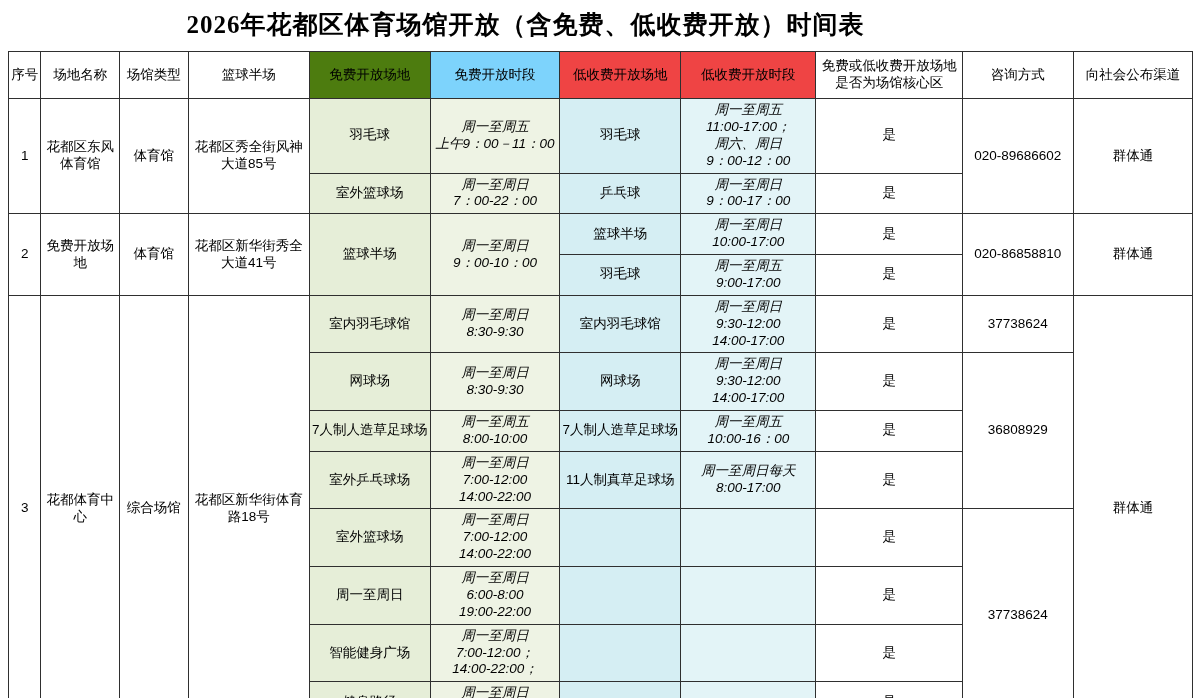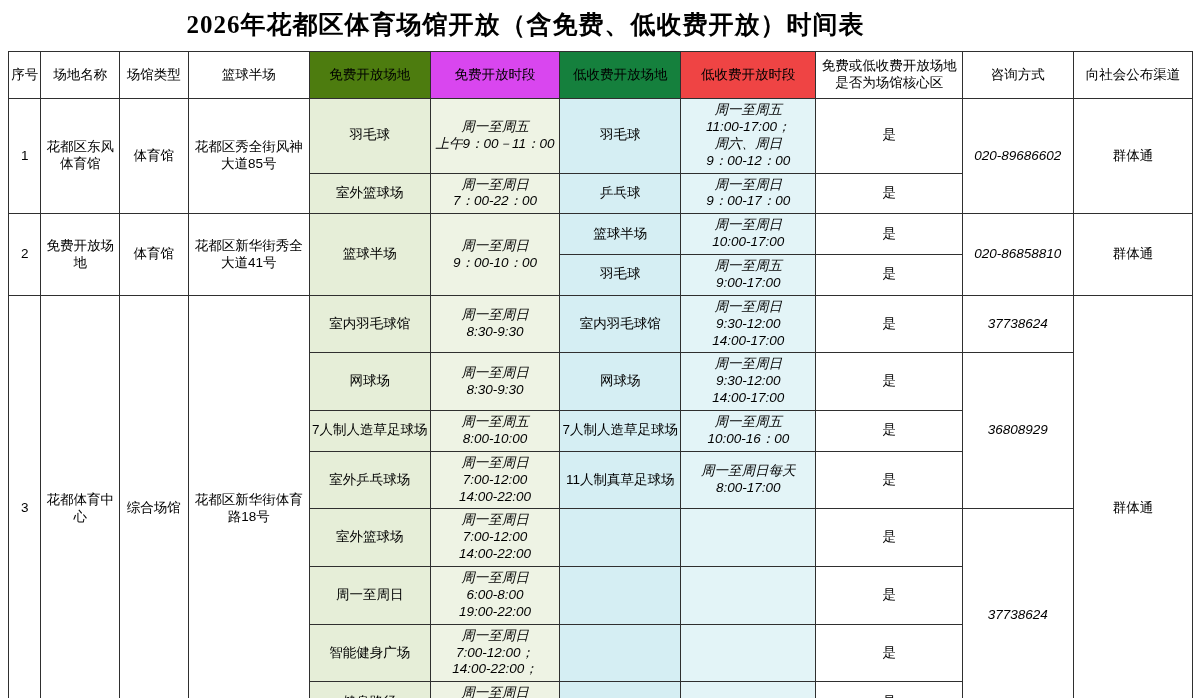--- a/index.html
+++ b/index.html
@@ -46,22 +46,22 @@
     word-break: break-word;
     font-weight: normal;
   }
   thead td {
     font-weight: normal;
     font-size: 13.5px;
     height: 40px;
   }
   
   .h-free-venue { background: #4d7c0f; margin-top: 8px; }
-  .h-free-time  { background: #d946ef; }
-  .h-low-venue  { background: #15803d; }
+  .h-free-time  { background: #7dd3fc; }
+  .h-low-venue  { background: #ef4444; }
   .h-low-time   { background: #ef4444; }
 
   .c-free-venue { background: #e6eed8; }
   .c-free-time  { background: #eef3e4; }
   .c-low-venue  { background: #d5eef3; }
   .c-low-time   { background: #e3f4f7; }
   .c-low-empty  { background: #d5eef3; }
   .c-low-time-empty { background: #e3f4f7; }
 
   .col-seq  { width: 32px; }
@@ -69,21 +69,21 @@
   .col-type { width: 68px; }
   .col-addr { width: 120px; }
   .col-fv   { width: 120px; }
   .col-ft   { width: 128px; }
   .col-lv   { width: 120px; }
   .col-lt   { width: 134px; }
   .col-core { width: 145px; }
   .col-tel  { width: 110px; }
   .col-pub  { width: 118px; }
 
-  .tel { font-size: 13px; font-style: italic; }
+  .tel { font-size: 13px; }
   td.multi { white-space: pre-line; font-style: italic; }
 </style>
 </head>
 <body>
 
 <div class="page">
   <div class="doc-title">2026年花都区体育场馆开放（含免费、低收费开放）时间表</div>
 
   <table class="sched">
     <colgroup>

